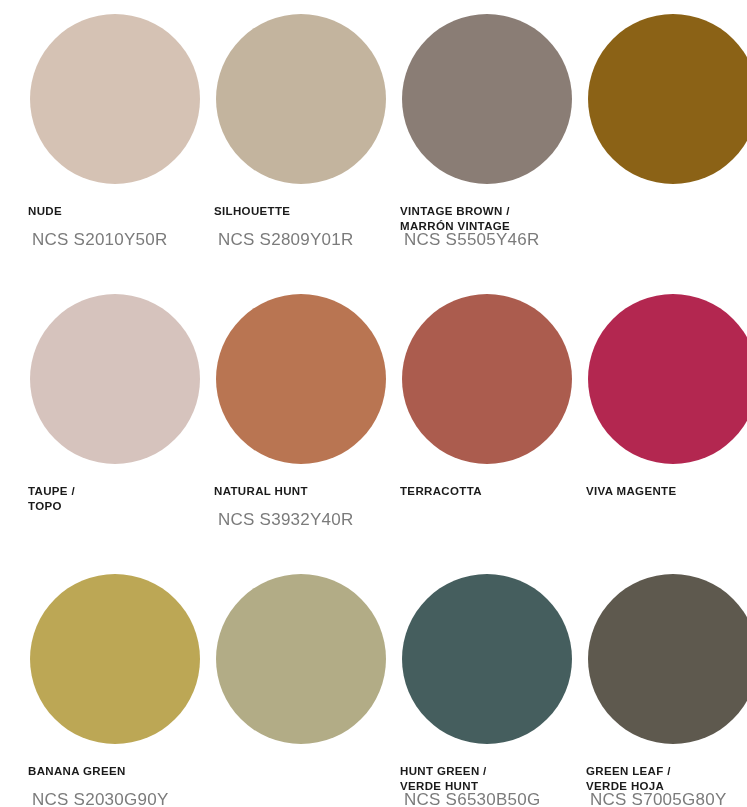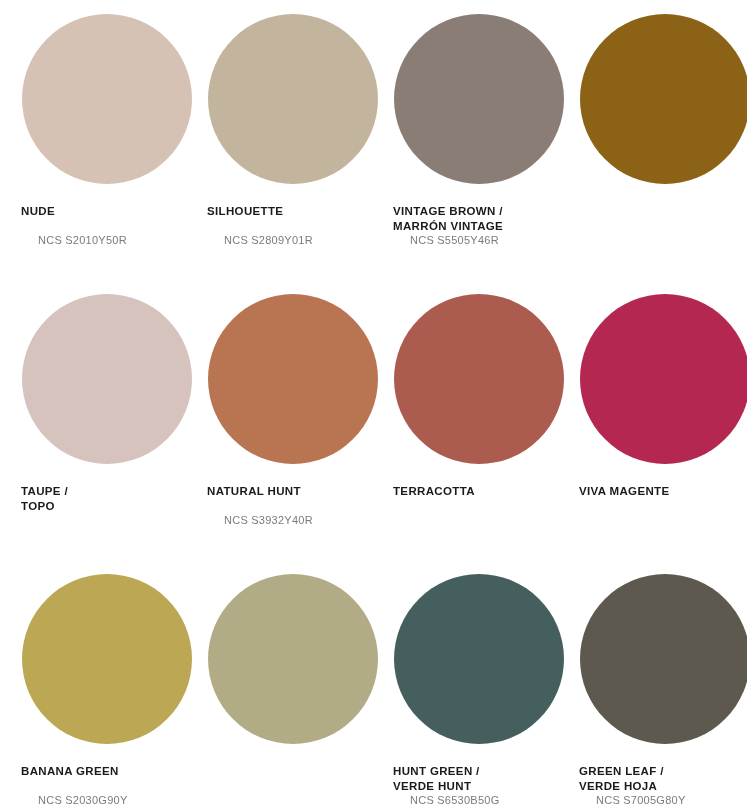--- a/index.html
+++ b/index.html
@@ -18,21 +18,21 @@
     display: grid;
     grid-template-columns: repeat(4, 186px);
     grid-template-rows: repeat(3, 280px);
     padding: 14px 0 0 14px;
     box-sizing: border-box;
   }
 
   .swatch-cell {
     display: flex;
     flex-direction: column;
-    align-items: center;
+    align-items: flex-end;
   }
 
   .swatch-circle {
     width: 170px;
     height: 170px;
     border-radius: 50%;
     flex: 0 0 auto;
   }
 
   .swatch-text {
@@ -44,26 +44,26 @@
     font-size: 11.5px;
     font-weight: bold;
     color: #1a1a1a;
     letter-spacing: 0.35px;
     line-height: 14.5px;
     white-space: pre-line;
     margin: 0;
   }
 
   .swatch-code {
-    font-size: 11px;
+    font-size: 17px;
     font-weight: normal;
     color: #7b7b7b;
     letter-spacing: 0.25px;
     line-height: 14.5px;
-    margin: 17px;
+    margin: 4px;
   }
 
   
   .swatch-text.single .swatch-code {
     margin-top: 14px;
   }
   .swatch-text.double .swatch-code {
     margin-top: 0px;
   }
 </style>

